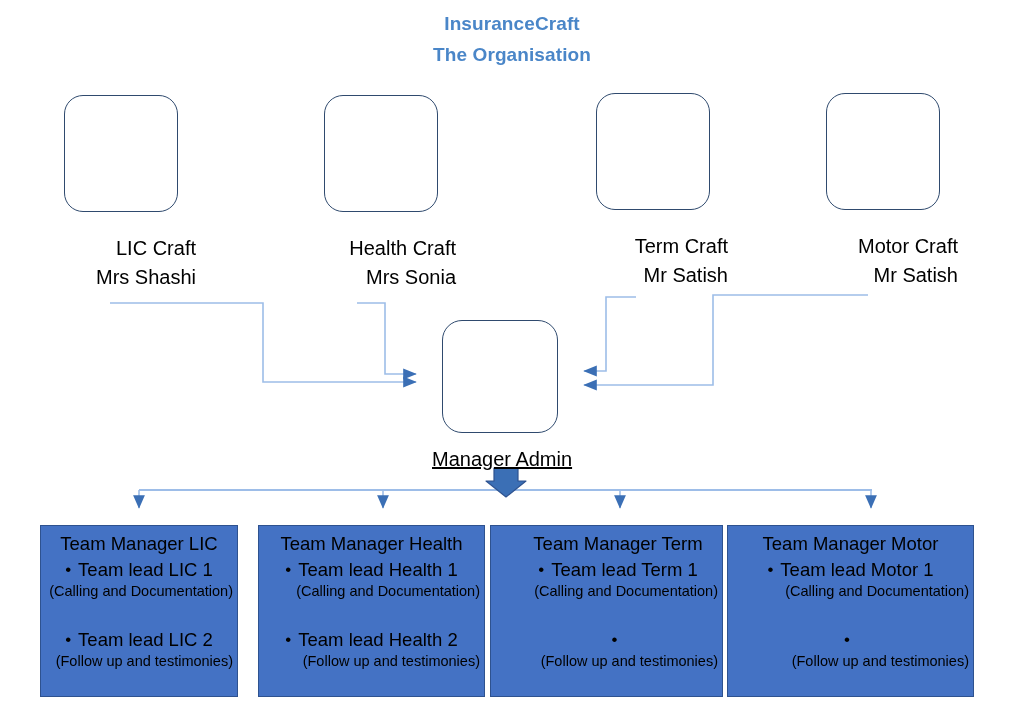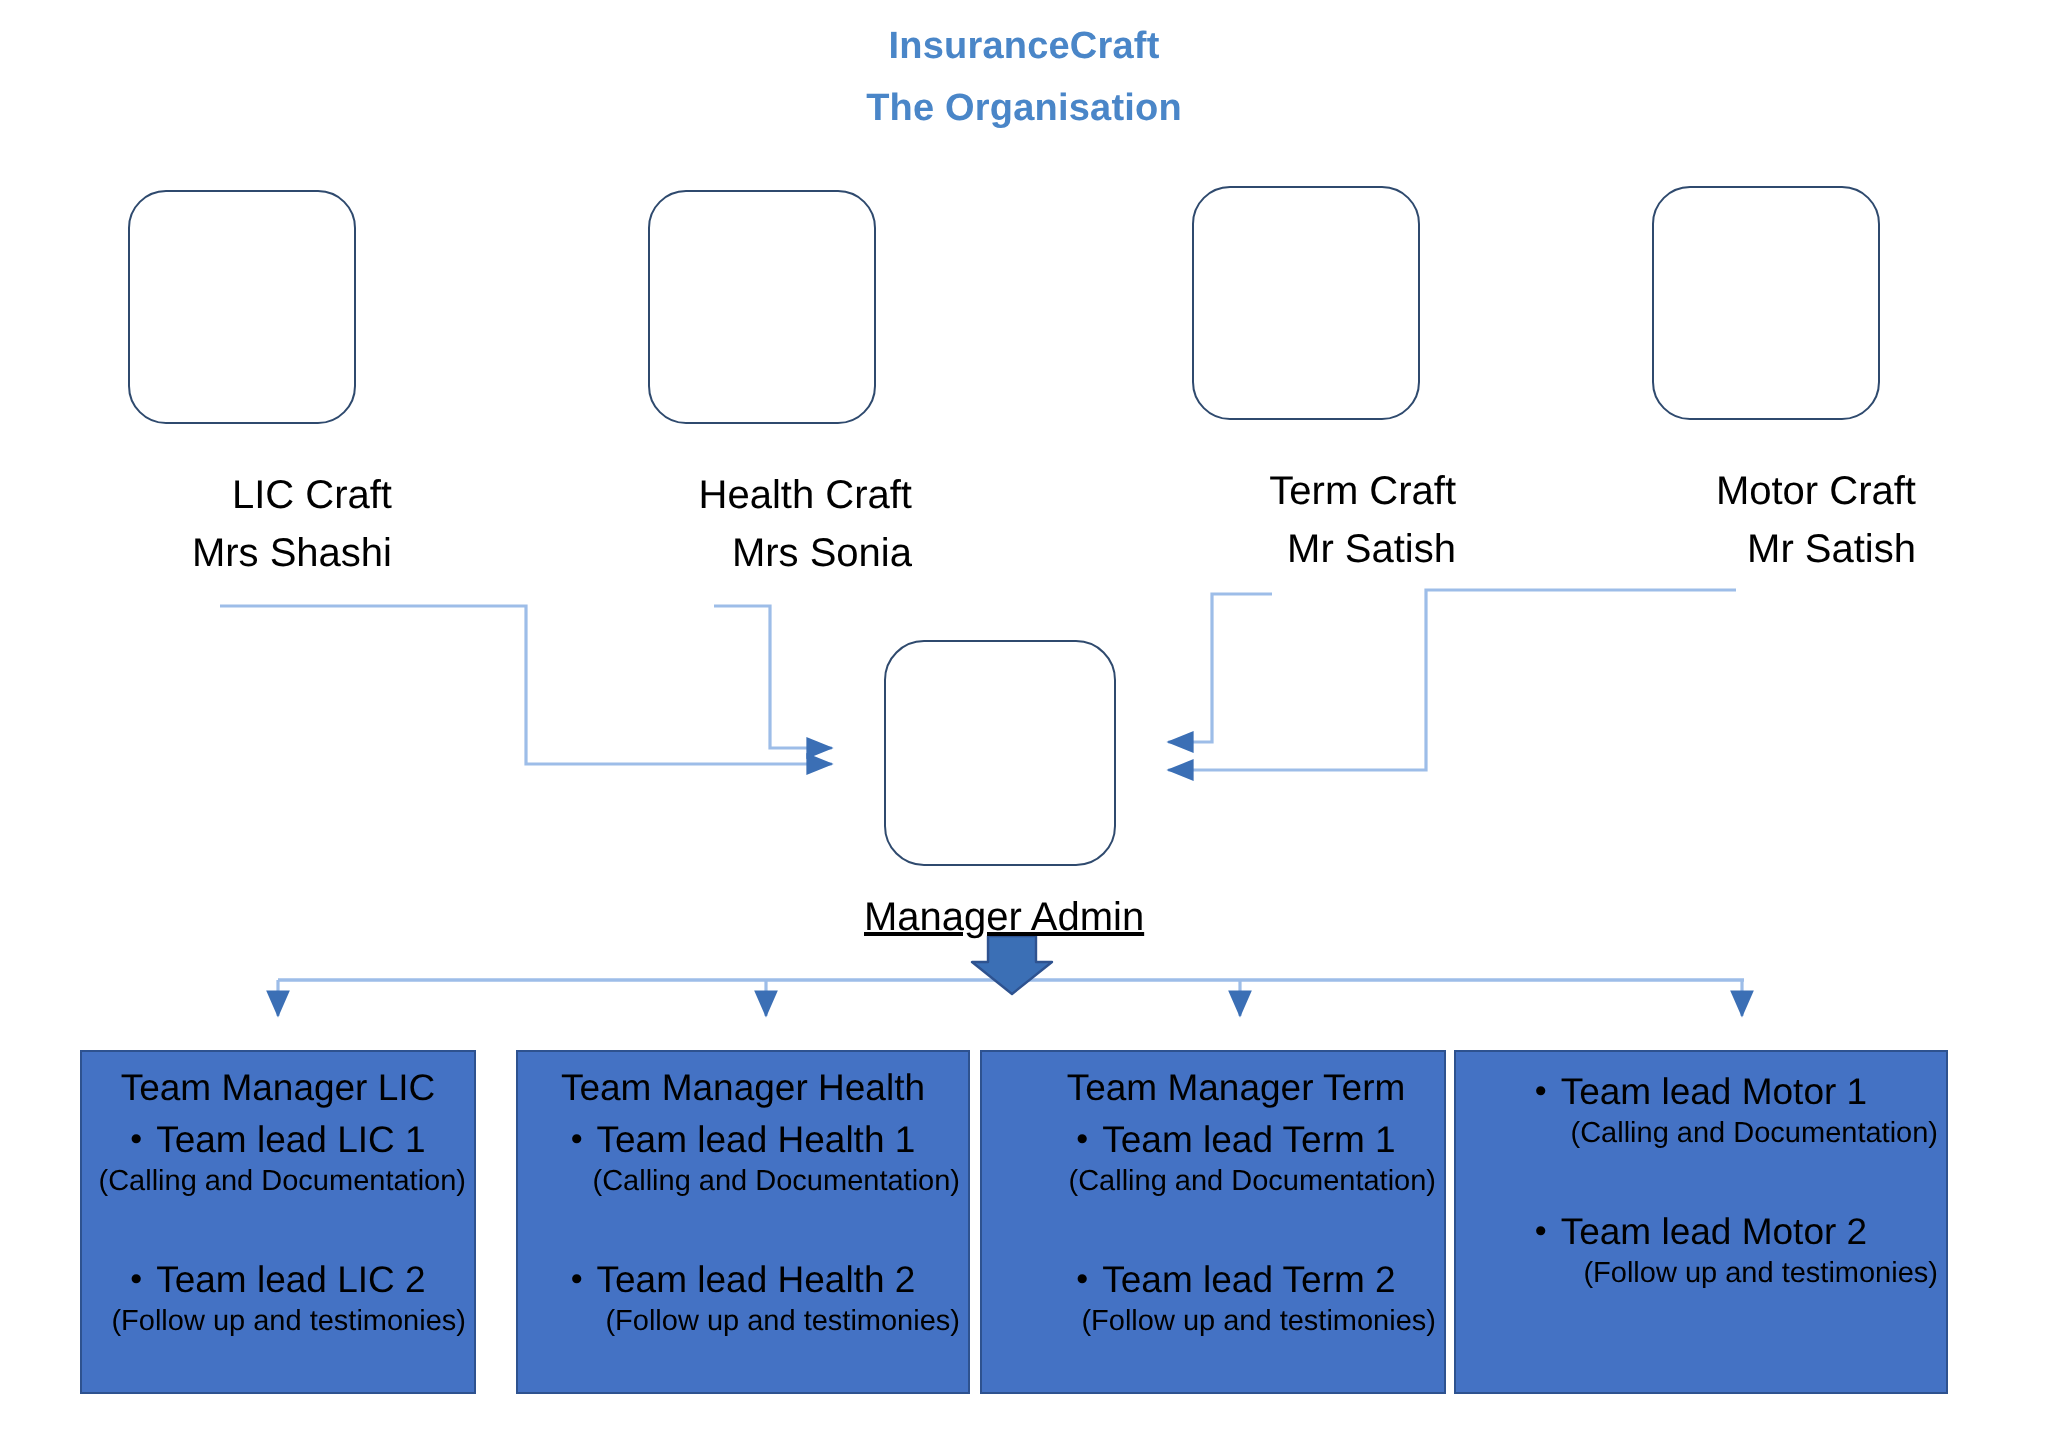--- a/index.html
+++ b/index.html
@@ -242,31 +242,30 @@
 
   <div class="team-box" style="left:490px; width:233px;padding-left:27px;">
     <div class="team-title">Team Manager Term</div>
     <div class="team-item">
       <span class="bullet">•</span>
       <span class="lead-name">Team lead Term 1</span>
     </div>
     <div class="lead-sub">(Calling and Documentation)</div>
     <div class="team-item second">
       <span class="bullet">•</span>
-      <span class="lead-name">Team lead Term 2</span>
     </div>
     <div class="lead-sub">(Follow up and testimonies)</div>
   </div>
 
   <div class="team-box" style="left:727px; width:247px;">
+    <div class="team-title">Team Manager Motor</div>
     <div class="team-item">
       <span class="bullet">•</span>
       <span class="lead-name">Team lead Motor 1</span>
     </div>
     <div class="lead-sub">(Calling and Documentation)</div>
     <div class="team-item second">
       <span class="bullet">•</span>
-      <span class="lead-name">Team lead Motor 2</span>
     </div>
     <div class="lead-sub">(Follow up and testimonies)</div>
   </div>
 
 </div>
 
 </body></html>

